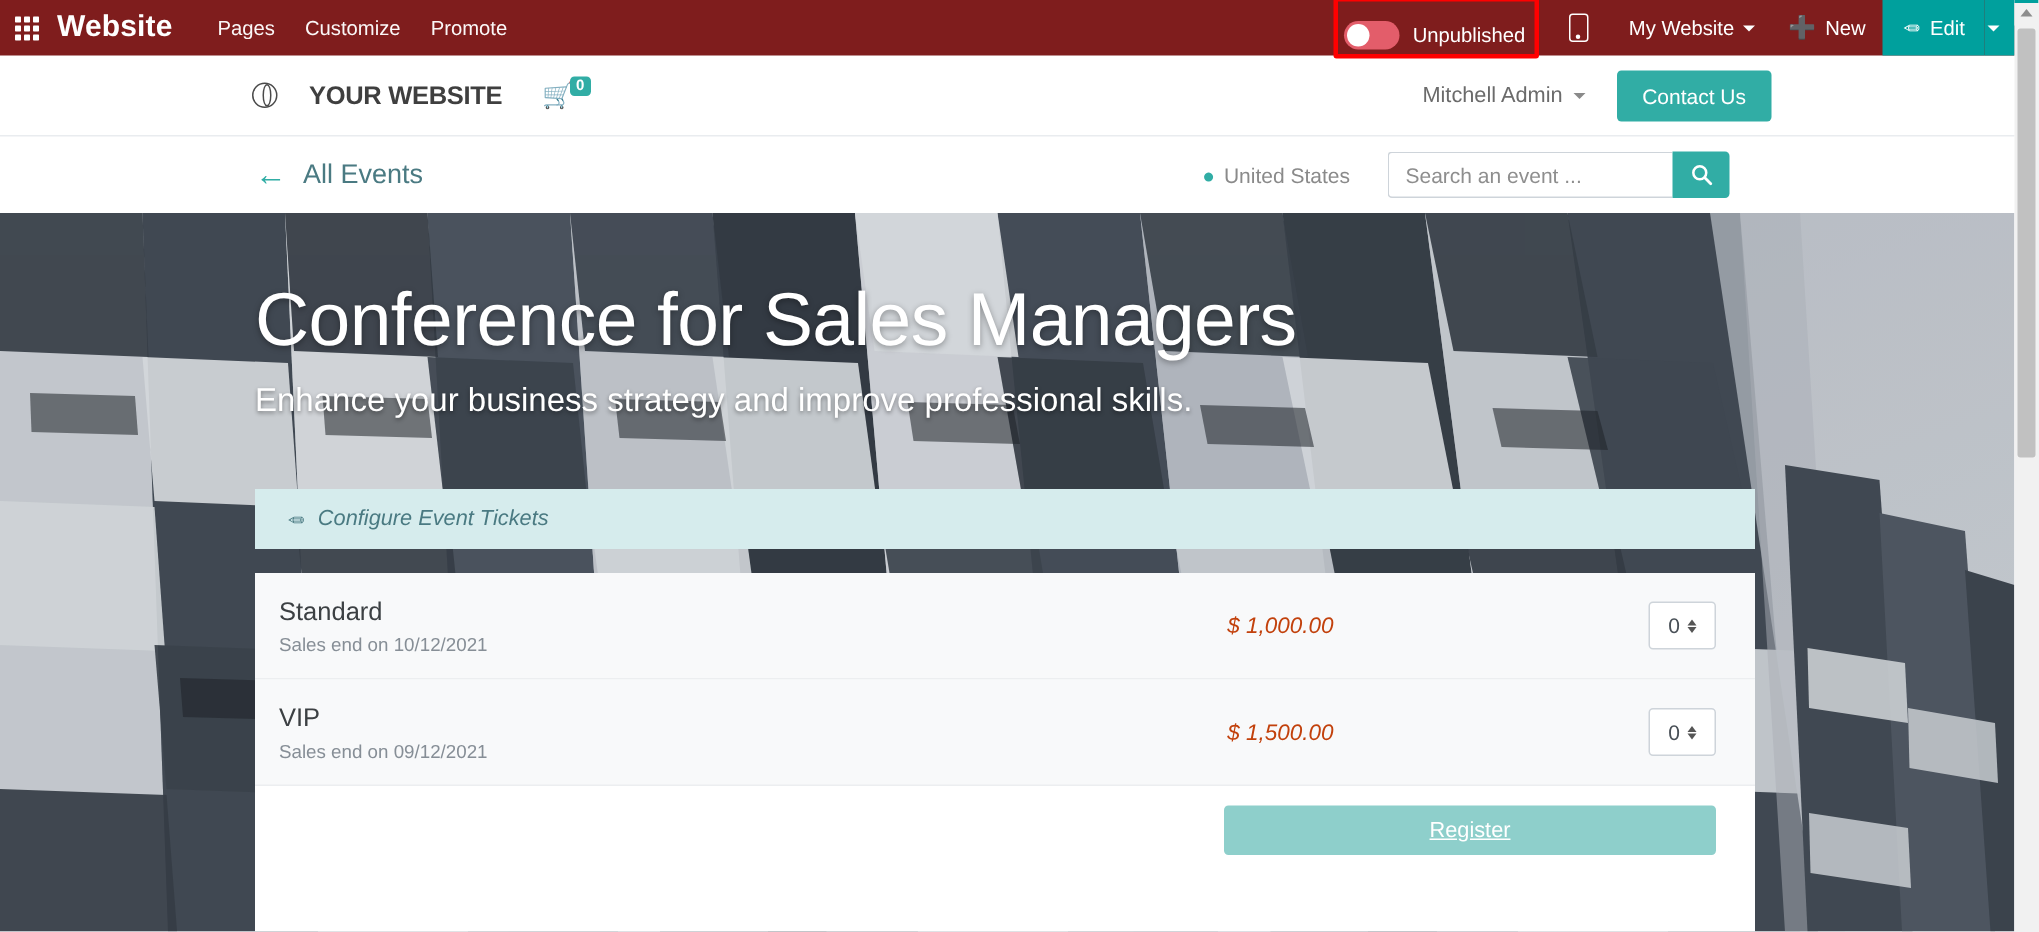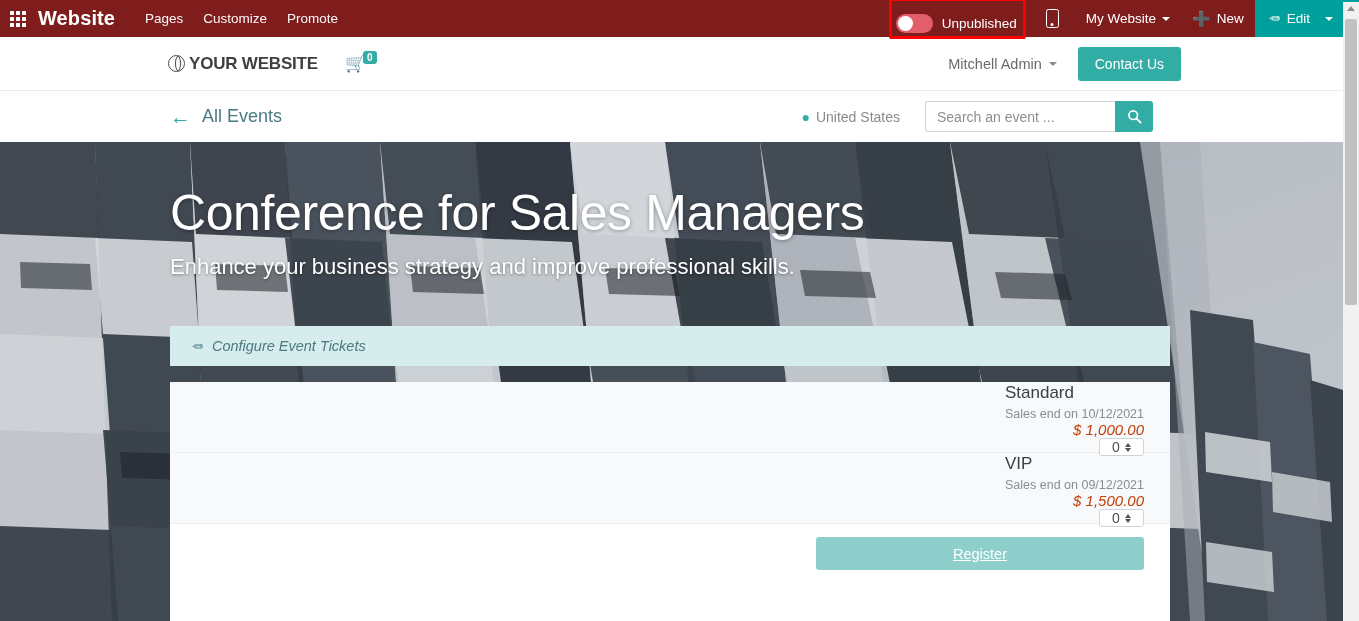--- a/index.html
+++ b/index.html
@@ -91,21 +91,21 @@
   }
   .pencil { font-size: 13px; transform: scaleX(-1); display:inline-block; }
 
   
   .site-nav {
     position: absolute; top: 37px; left: 0; width: 1343px; height: 54px;
     background: #fff; border-bottom: 1px solid #e9ecef;
     display: flex; align-items: center;
     z-index: 30;
   }
-  .logo { display:flex; align-items:center; gap:4px; margin-left:168px; cursor:pointer; }
+  .logo { display:flex; align-items:center; gap:21px; margin-left:168px; cursor:pointer; }
   .logo-globe {
     width: 17px; height: 17px; border-radius: 50%;
     border: 1.6px solid #4a4a4a; position: relative; flex: none;
   }
   .logo-globe::before {
     content:""; position:absolute; left: 5.5px; top: -0.3px; width: 4px; height: 13.4px;
     border: 1.3px solid #4a4a4a; border-radius: 50%;
   }
   .logo-text {
     font-size: 17px; font-weight: bold; color: #3f3f3f; letter-spacing: -.2px;
@@ -204,24 +204,23 @@
     background: #fff;
   }
   .tickets-head {
     height: 52px; display: flex; align-items: center; padding-left: 26px;
     border-bottom: 1px solid #eceef0;
   }
   .tickets-head-label {
     font-size: 13px; font-weight: bold; letter-spacing: .6px; color: #2f3439;
   }
   .ticket-row {
-    height: 71px; display: flex; align-items: flex-end;
+    height: 71px; display: flex; align-items: center;
     border-bottom: 1px solid #eceef0; background: #f8f9fa;
     padding: 0 26px 0 16px;
-    flex-direction: column;
   }
   .ticket-info { padding-left: 0; }
   .ticket-name { font-size: 17px; color: #3c4043; line-height: 1.3; }
   .ticket-sales { font-size: 12.5px; color: #868e96; margin-top: 3px; }
   .ticket-price {
     margin-left: auto; font-size: 15px; color: #c2410c; white-space: nowrap; font-style: italic;
   }
   .qty-select {
     margin-left: 210px;
     width: 45px; height: 32px;

